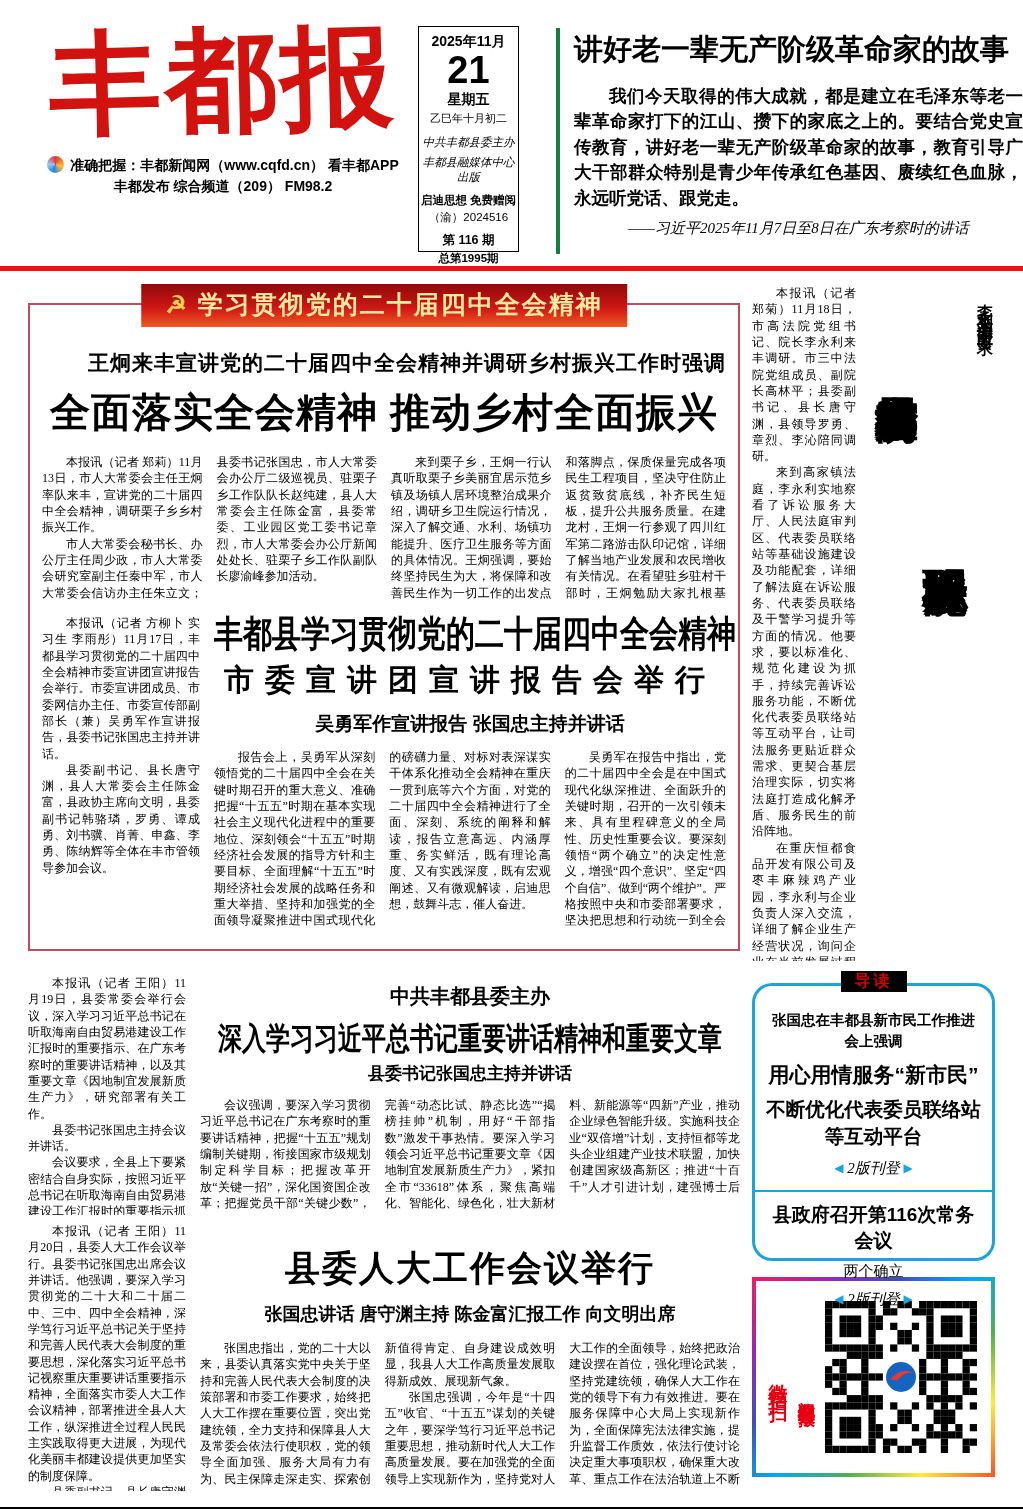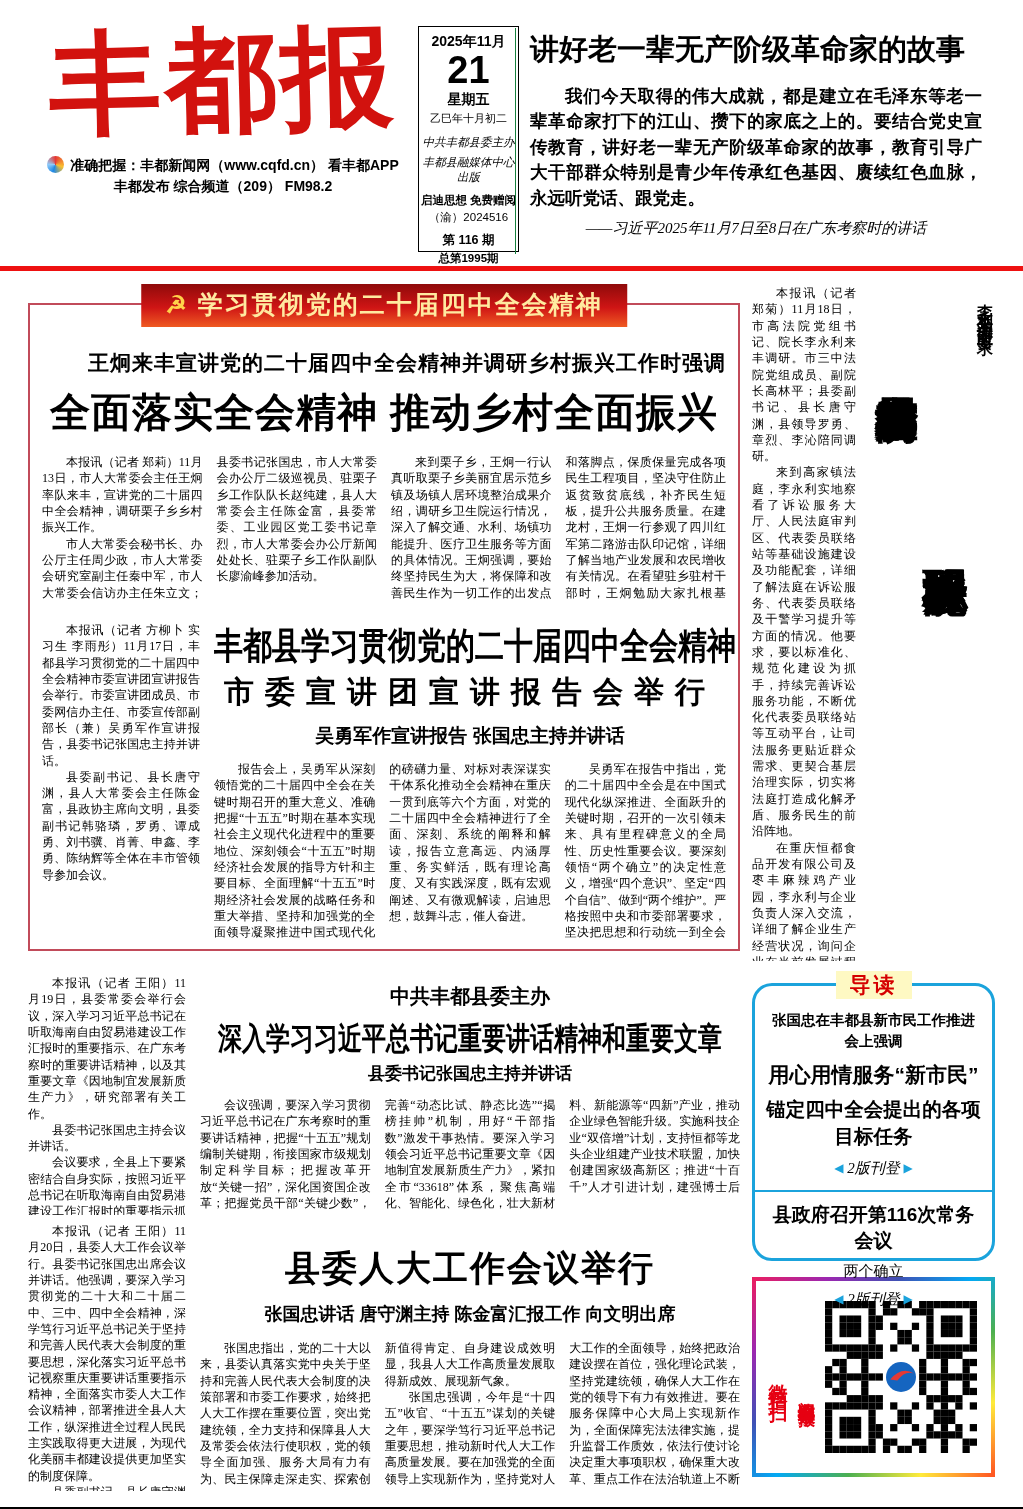--- a/index.html
+++ b/index.html
@@ -35,22 +35,22 @@
   .db-day  { font-size:38px; font-weight:bold; line-height:1.05; }
   .db-week { font-size:14px; font-weight:bold; }
   .db-lunar{ font-size:11px; margin-top:2px; }
   .db-org, .db-pub { font-size:11.5px; font-style:italic; font-family:"Liberation Serif",serif; margin-top:5px; }
   .db-org { margin-top:9px; }
   .db-note { font-size:11.5px; font-weight:bold; margin-top:8px; }
   .db-lic  { font-size:11.5px; margin-top:2px; }
   .db-issue{ font-size:12.5px; font-weight:bold; margin-top:7px; }
   .db-total{ font-size:11.5px; font-weight:bold; margin-top:2px; }
 
-  .quote-box { position:absolute; left:515px; top:28px; width:467px; height:226px;
-    border-left:1px solid #15803d; padding:2px 0 0 14px; }
+  .quote-box { position:absolute; left:556px; top:28px; width:467px; height:226px;
+    border-left:4px solid #15803d; padding:2px 0 0 14px; }
   .quote-headline { margin:0; font-size:29px; font-weight:bold; font-family:"Liberation Sans",sans-serif; white-space:nowrap; }
   .quote-body { margin:14px 0 0; font-size:17.5px; font-weight:bold; line-height:1.45;
     text-align:justify; text-indent:2em; }
   .quote-attr { margin-top:8px; font-size:15px; font-style:italic; text-align:center; }
 
   .red-rule { height:5px; background:#ee1111; }
 
   
   .art-body { font-size:12px; line-height:1.36; text-align:justify; overflow:hidden; }
   .art-body p { margin:0; text-indent:2em; }
@@ -69,21 +69,21 @@
     font-family:"Liberation Sans",sans-serif; padding:4px 24px 6px;
   }
   .emblem { color:#ffd24a; font-size:24px; }
 
   .a1-kicker { margin-top:44px; text-align:right; font-size:21px; font-weight:bold;
     font-family:"Liberation Sans",sans-serif; letter-spacing:1px; }
   .a1-headline { margin:8px 0 0; text-align:center; font-size:40px; font-weight:bold;
     font-family:"Liberation Sans",sans-serif; letter-spacing:1px; white-space:nowrap; }
   .a1-body { height:148px; margin-top:14px; }
 
-  .article2 { display:flex; gap:14px; margin-top:20px; }
+  .article2 { display:flex; gap:14px; margin-top:8px;align-items:flex-end; }
   .a2-intro { width:158px; height:318px; }
   .a2-right { flex:1; min-width:0; }
   .a2-line1 { margin:0; text-align:center; font-size:29px; font-weight:bold; white-space:nowrap;
     font-family:"Liberation Sans",sans-serif; transform:scaleY(1.25); transform-origin:center top; line-height:38px; }
   .a2-line2 { margin:12px 0 0; text-align:center; font-size:30px; font-weight:bold; white-space:nowrap;
     font-family:"Liberation Sans",sans-serif; letter-spacing:11px; }
   .a2-sub { margin-top:10px; text-align:center; font-size:19px; font-weight:bold;
     font-family:"Liberation Sans",sans-serif; }
   .a2-body { height:184px; margin-top:12px; }
 
@@ -118,21 +118,21 @@
     font-family:"Liberation Sans",sans-serif; letter-spacing:2px; }
   .a4-sub { margin-top:10px; text-align:center; font-size:18px; font-weight:bold;
     font-family:"Liberation Sans",sans-serif; }
   .a4-body { height:158px; margin-top:14px; }
 
   .lower-right { width:243px; }
   .daodu-box { position:relative; border:3px solid #1ba3dc; border-radius:20px;
     height:278px; margin-top:8px; padding:18px 10px 6px; text-align:center;
     font-family:"Liberation Sans",sans-serif; }
   .daodu-title { position:absolute; top:-15px; left:50%; transform:translateX(-50%);
-    background:#fef9c3; color:#d50000; font-size:21px; font-weight:bold;
+    background:#000000; color:#d50000; font-size:16px; font-weight:bold;
     padding:0 14px; letter-spacing:3px; }
   .dd-kicker { font-size:14.5px; font-weight:bold; line-height:1.45; margin-top:6px; }
   .dd-line1 { font-size:21px; font-weight:bold; margin-top:9px; }
   .dd-line2 { font-size:19.5px; font-weight:bold; margin-top:7px; }
   .dd-page { font-size:15px; margin-top:9px; font-family:"Liberation Serif",serif; font-style:italic; }
   .dd-arrow { color:#1ba3dc; font-style:normal; font-size:12px; vertical-align:1px; }
   .dd-divider { border-top:2px solid #1ba3dc; margin:12px -10px 10px; }
   .dd-title2 { font-size:19px; font-weight:bold; }
   .dd-sub2 { font-size:15px; margin-top:8px; }
 
@@ -267,21 +267,21 @@
             </div>
         </div>
       </section>
     </div>
 
     <div class="lower-right">
       <div class="daodu-box">
         <div class="daodu-title">导读</div>
         <div class="dd-kicker">张国忠在丰都县新市民工作推进会上强调</div>
         <div class="dd-line1">用心用情服务“新市民”</div>
-        <div class="dd-line2">锚定四中全会提出的各项目标任务</div>
+        <div class="dd-line2">不断优化代表委员联络站等互动平台</div>
         <div class="dd-page">
           <span class="dd-arrow">◀</span>
           <span>2版刊登</span>
           <span class="dd-arrow">▶</span>
         </div>
         <div class="dd-divider"></div>
         <div class="dd-title2">县政府召开第116次常务会议</div>
         <div class="dd-sub2">两个确立</div>
         <div class="dd-page">
           <span class="dd-arrow">◀</span>

